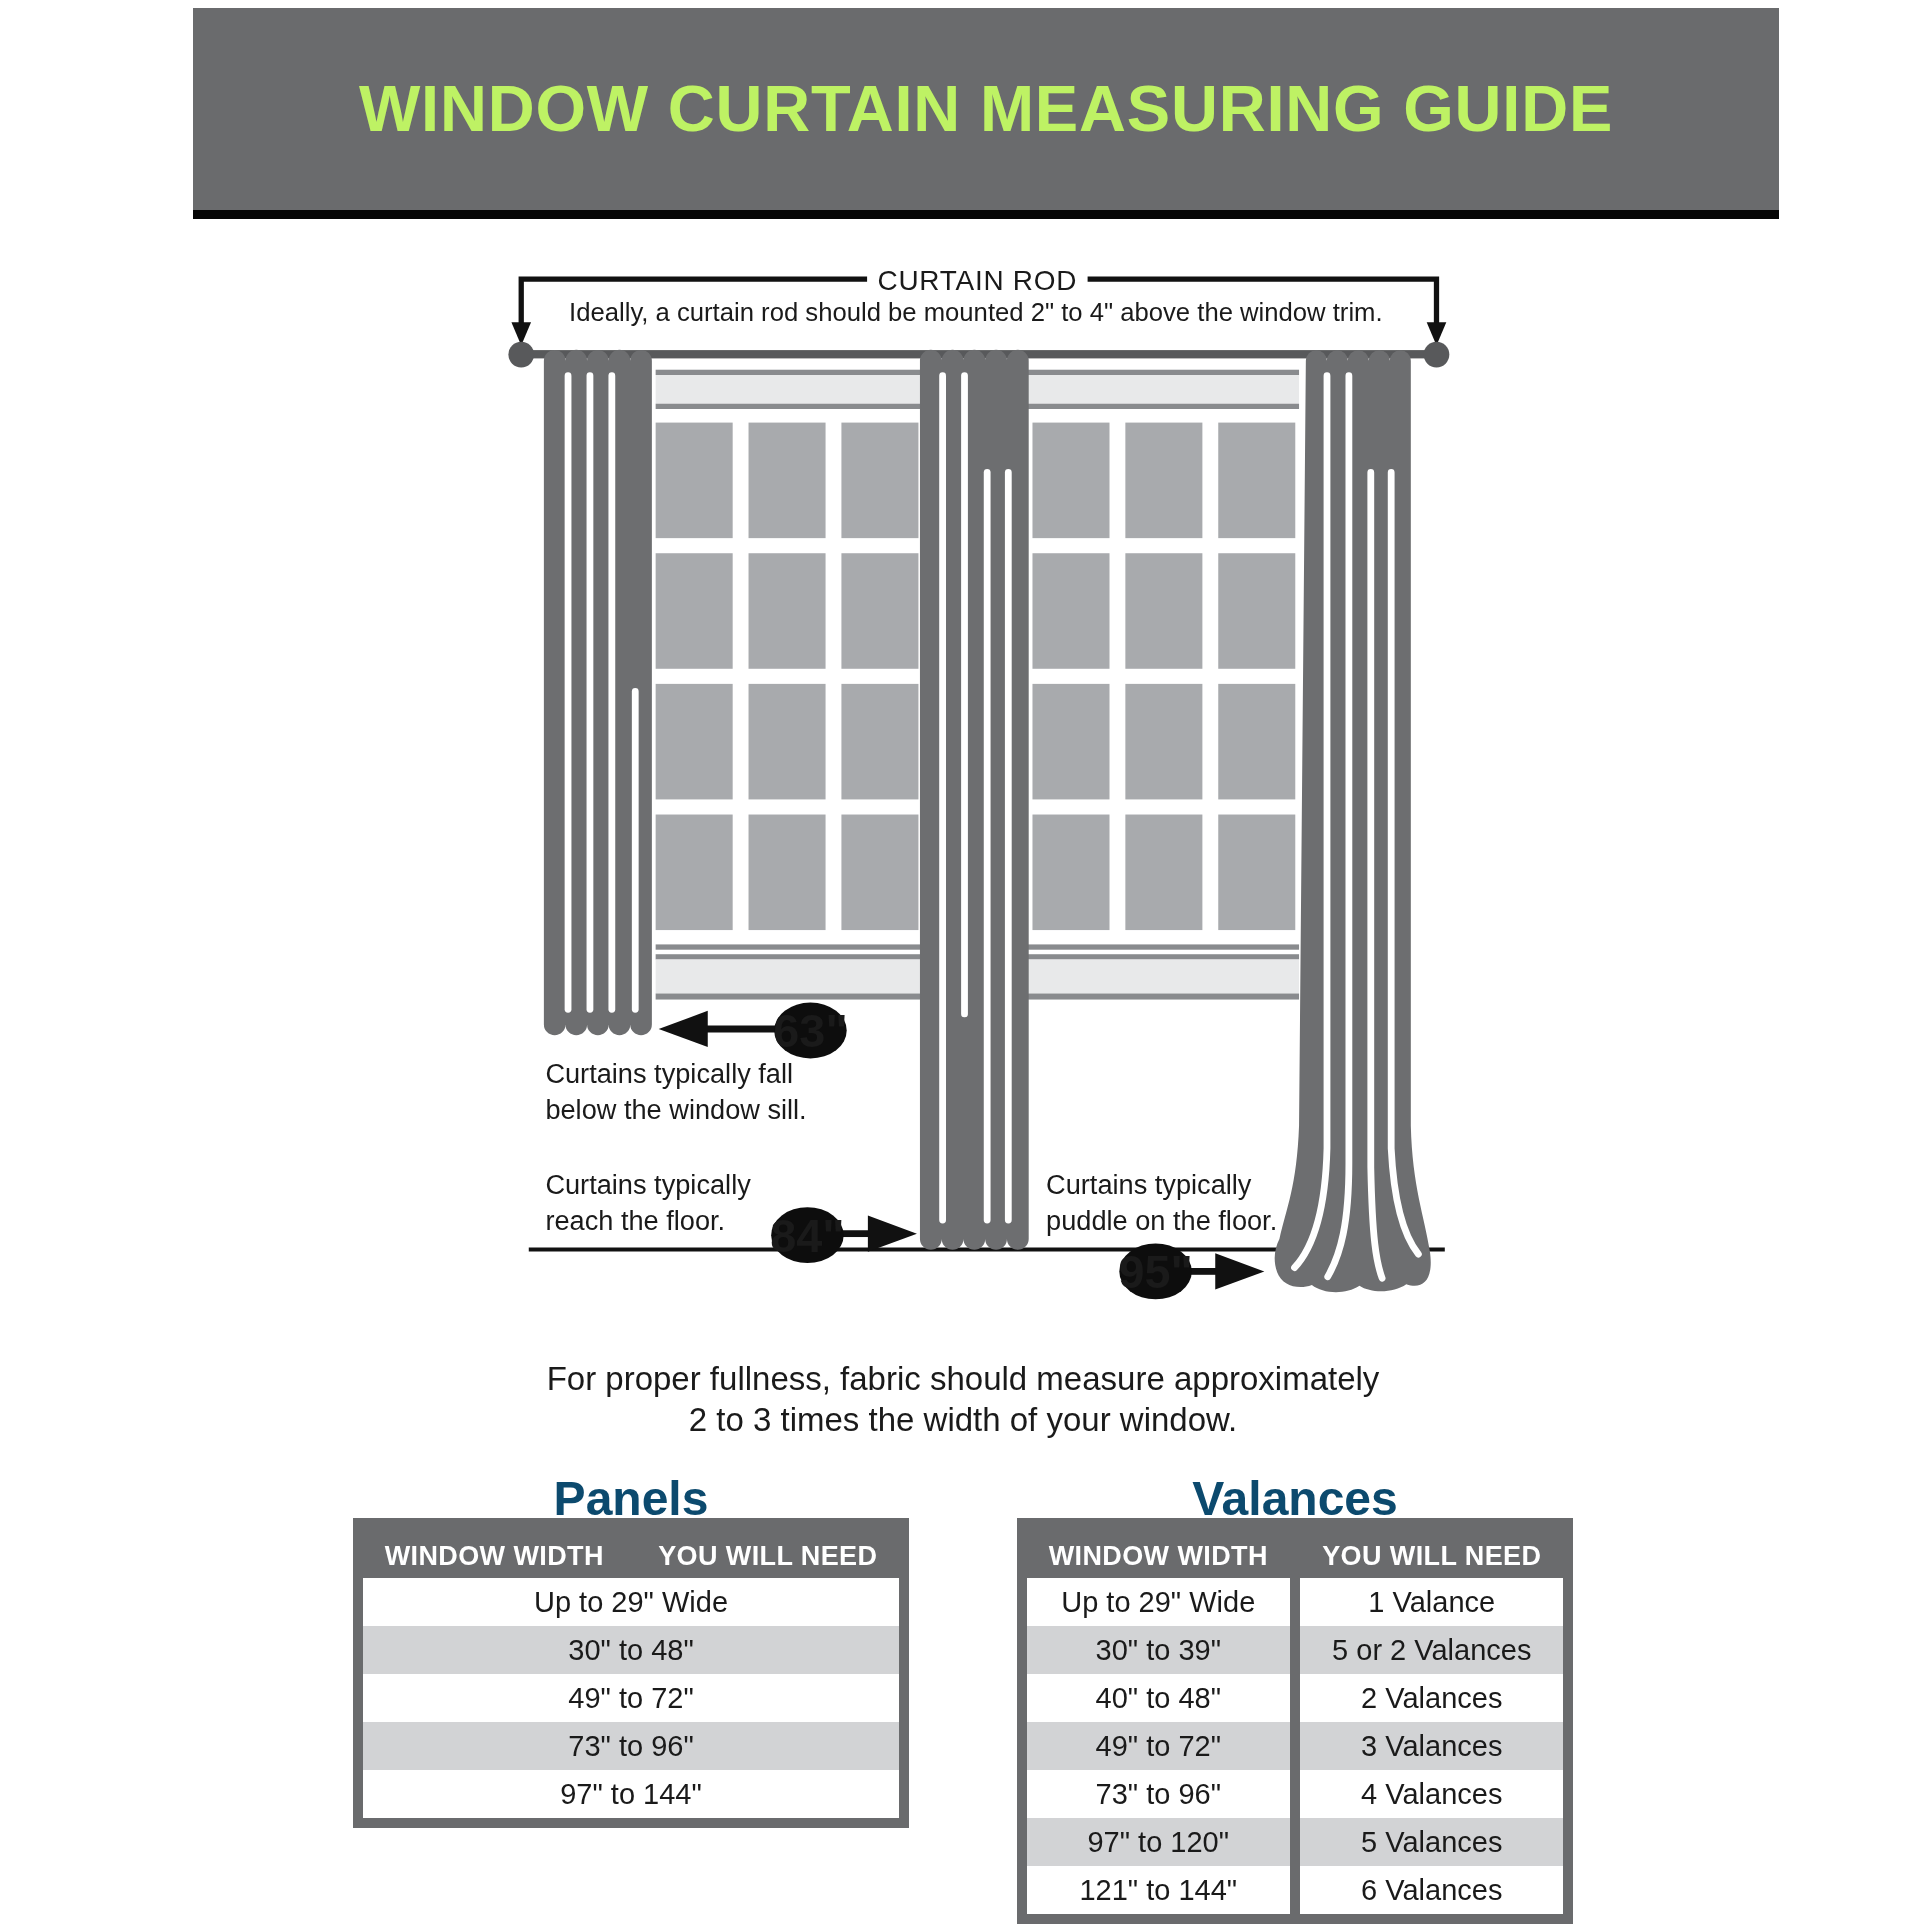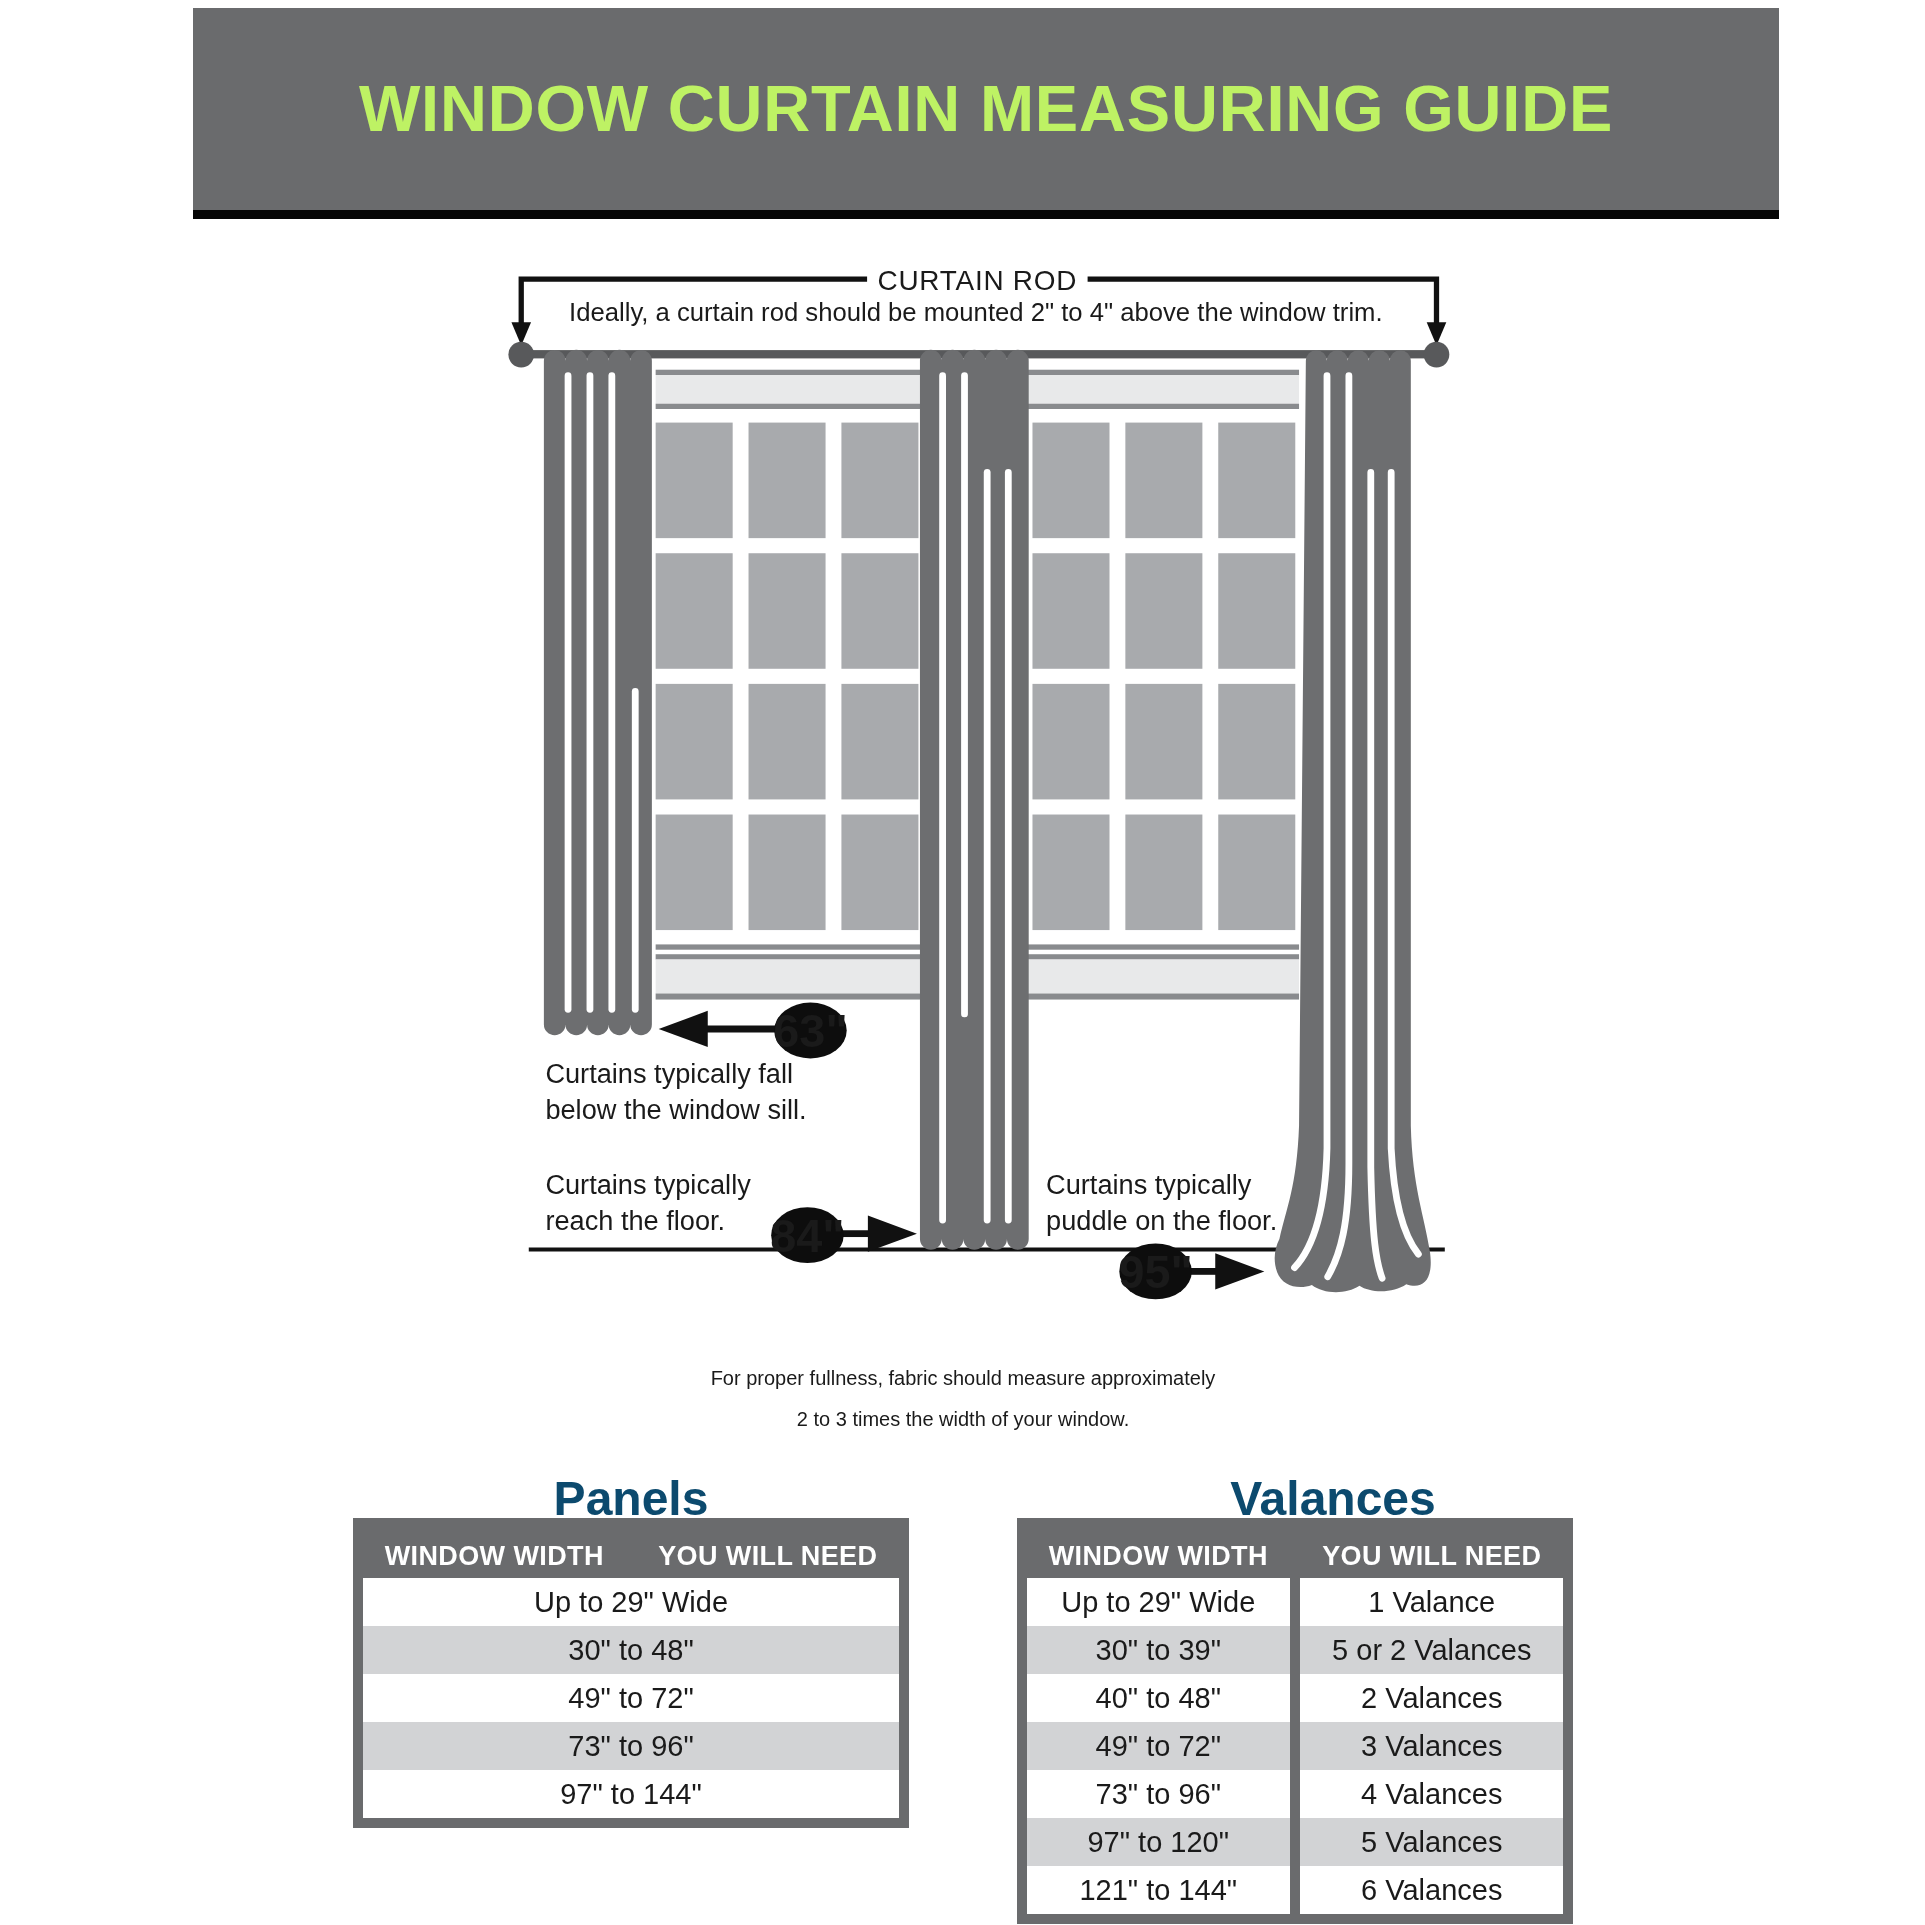--- a/index.html
+++ b/index.html
@@ -13,35 +13,35 @@
     color:#bef264;font-weight:bold;font-size:65px;letter-spacing:0.8px;white-space:nowrap;}
 
   
   #diagram{position:absolute;left:0;top:227px;width:1926px;height:1095px;}
   #diagram text{fill:#1a1a1a;}
   .ann{font-size:36px;}
   .callout-num{font-size:62px;font-weight:bold;fill:#ffffff;}
 
   
   #fullness{position:absolute;left:0;top:1358px;width:1926px;text-align:center;
-    font-size:20px;line-height:41px;color:#1a1a1a;}
+    font-size:33px;line-height:41px;color:#1a1a1a;}
 
   
   .tbl-title{position:absolute;width:556px;text-align:center;font-size:48px;font-weight:bold;color:#0c4a6e;}
   .tbl{position:absolute;width:556px;background:#6a6b6d;box-sizing:border-box;padding:0 9.8px 9.8px 9.8px;}
   .tbl-head{display:flex;gap:10.6px;height:60px;}
   .tbl-head .th{flex:1;display:flex;align-items:center;justify-content:center;
     color:#ffffff;font-weight:bold;font-size:27px;letter-spacing:0.4px;white-space:nowrap;margin-top:16px;}
   .tbl-body{display:flex;gap:10.6px;}
   .tbl-body .col{flex:1;background:#ffffff;}
   .row{height:48px;line-height:48px;text-align:center;font-size:29px;color:#1a1a1a;white-space:nowrap;}
   .row.alt{background:#d2d3d5;}
 
   #panels-title{left:353px;top:1471px;}
-  #valances-title{left:1055px;top:1471px;}
+  #valances-title{left:1017px;top:1471px;}
   #panels-table{left:353px;top:1518px;}
   #valances-table{left:1017px;top:1518px;}
 </style>
 </head>
 <body>
 
 <div id="page">
 
   <div id="banner">
     <div class="title">WINDOW CURTAIN MEASURING GUIDE</div>

